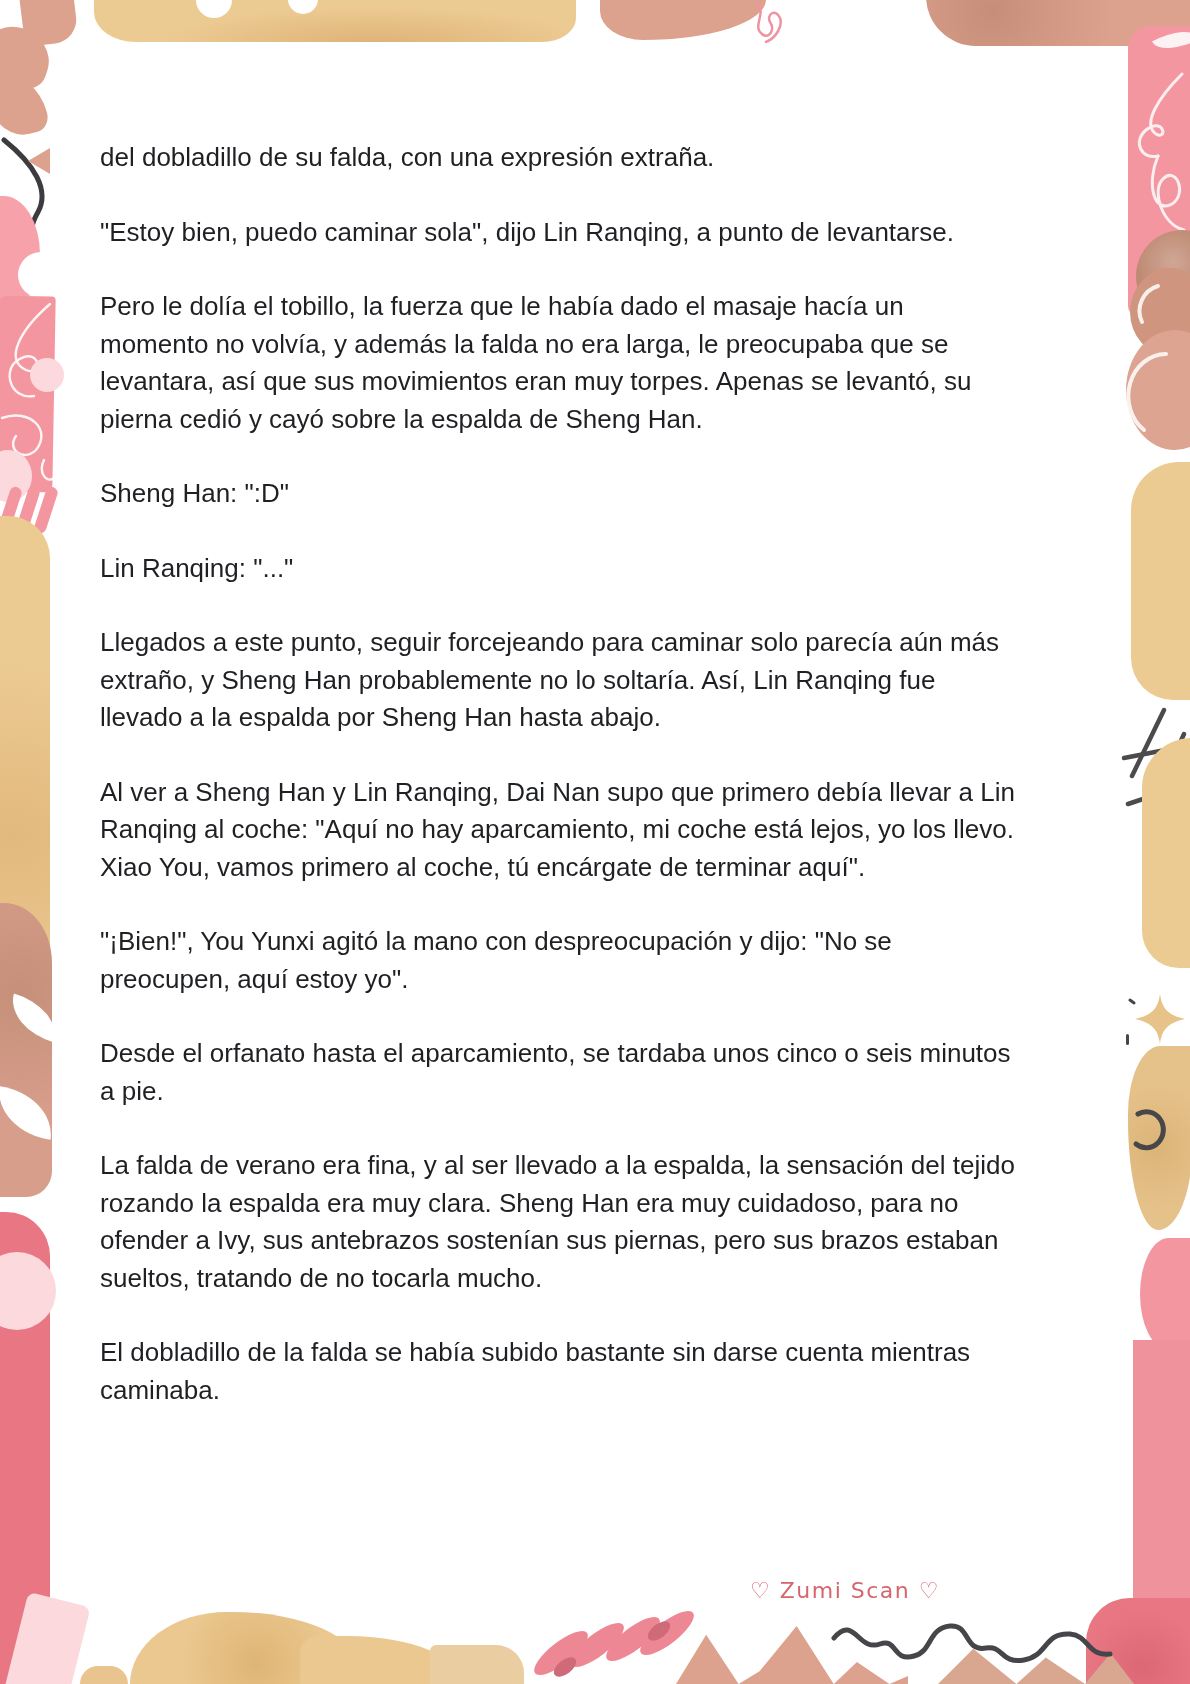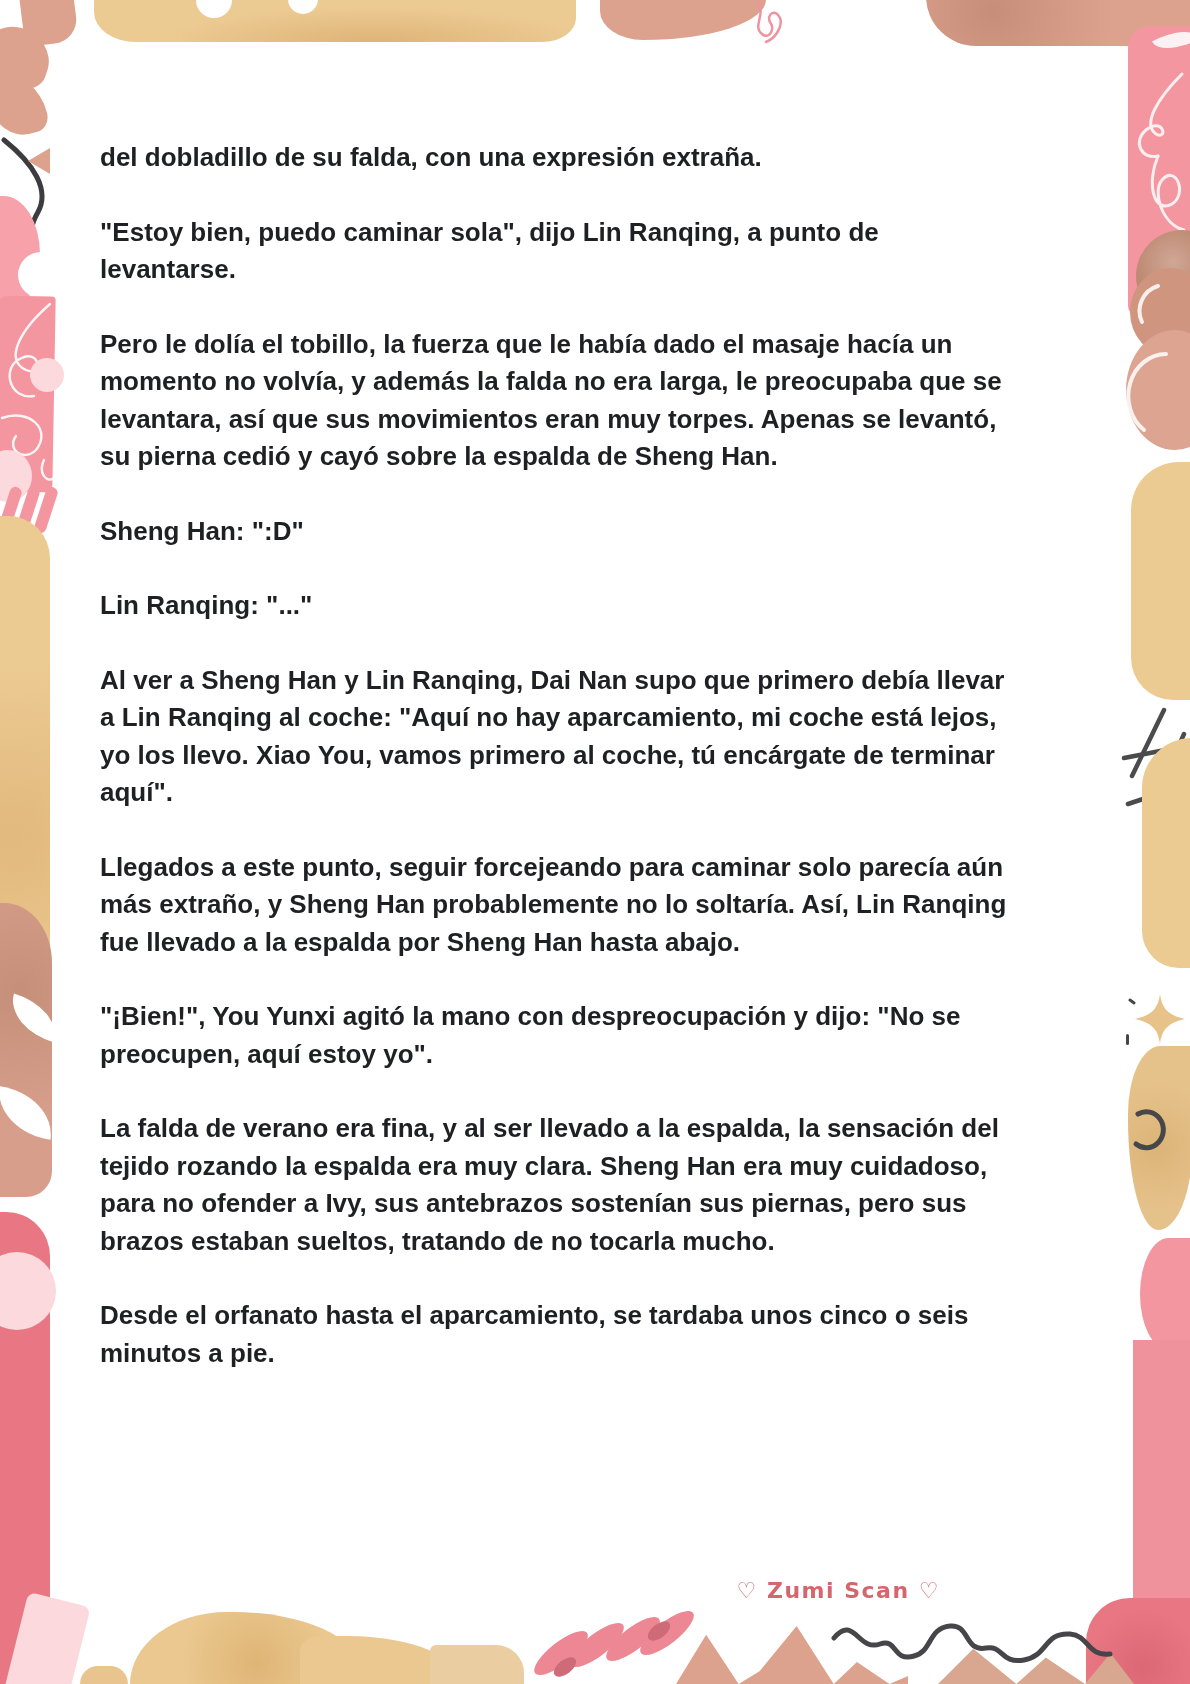--- a/index.html
+++ b/index.html
@@ -6,21 +6,20 @@
     --pink:#f4969f; --pink-deep:#e87783; --pink-light:#fbd9dc;
     --salmon:#dda28e; --dusty-rose:#d79f8b; --tan:#eccb93; --tan-deep:#d9a96b;
     --brown:#bf8a73; --ink:#46464a; --scribble:#ec8793;
     --text-color:#1f2023; --footer-color:#d5666d;
   }
   html,body{margin:0;padding:0;background:#e9e9e9;}
   .page{
     position:relative; width:1190px; height:1684px; margin:0 auto;
     background:#ffffff; overflow:hidden;
     font-family:"Liberation Sans","DejaVu Sans",sans-serif;
-    font-weight:bold;
   }
   .dec{position:absolute; z-index:1;}
   .content{
     position:absolute; z-index:5; left:100px; top:139px; width:915px;
     color:var(--text-color); font-size:26px; line-height:37.5px;
   }
   .para{margin:0 0 37px 0; white-space:pre-line;}
   .footer-credit{
     position:absolute; z-index:6; right:250px; top:1578px;
     font-family:"DejaVu Sans","Liberation Sans",sans-serif;
@@ -193,22 +192,23 @@
   <svg class="dec" style="left:828px;top:1608px;z-index:2" width="300" height="70" viewBox="0 0 300 70">
     <path d="M6 30 C 26 6, 30 44, 52 36 C 70 30, 64 54, 86 48 C 104 44, 100 20, 122 18 C 142 16, 136 44, 158 40 C 176 37, 172 56, 196 52 C 220 48, 216 24, 242 26 C 262 28, 258 48, 282 46" fill="none" stroke="#46464a" stroke-width="5" stroke-linecap="round"></path>
   </svg>
 
   <div class="content">
       <p class="para">del dobladillo de su falda, con una expresión extraña.</p>
       <p class="para">"Estoy bien, puedo caminar sola", dijo Lin Ranqing, a punto de levantarse.</p>
       <p class="para">Pero le dolía el tobillo, la fuerza que le había dado el masaje hacía un momento no volvía, y además la falda no era larga, le preocupaba que se levantara, así que sus movimientos eran muy torpes. Apenas se levantó, su pierna cedió y cayó sobre la espalda de Sheng Han.</p>
       <p class="para">Sheng Han: ":D"</p>
       <p class="para">Lin Ranqing: "..."</p>
+      <p class="para">Llegados a este punto, seguir forcejeando para caminar solo parecía aún más extraño, y Sheng Han probablemente no lo soltaría. Así, Lin Ranqing fue llevado a la espalda por Sheng Han hasta abajo.</p>
       <p class="para">Al ver a Sheng Han y Lin Ranqing, Dai Nan supo que primero debía llevar a Lin Ranqing al coche: "Aquí no hay aparcamiento, mi coche está lejos, yo los llevo. Xiao You, vamos primero al coche, tú encárgate de terminar aquí".</p>
-      <p class="para">Llegados a este punto, seguir forcejeando para caminar solo parecía aún más extraño, y Sheng Han probablemente no lo soltaría. Así, Lin Ranqing fue llevado a la espalda por Sheng Han hasta abajo.</p>
       <p class="para">"¡Bien!", You Yunxi agitó la mano con despreocupación y dijo: "No se preocupen, aquí estoy yo".</p>
+      <p class="para">Desde el orfanato hasta el aparcamiento, se tardaba unos cinco o seis minutos a pie.</p>
       <p class="para">La falda de verano era fina, y al ser llevado a la espalda, la sensación del tejido rozando la espalda era muy clara. Sheng Han era muy cuidadoso, para no ofender a Ivy, sus antebrazos sostenían sus piernas, pero sus brazos estaban sueltos, tratando de no tocarla mucho.</p>
-      <p class="para">Desde el orfanato hasta el aparcamiento, se tardaba unos cinco o seis minutos a pie.</p>
+      <p class="para">El dobladillo de la falda se había subido bastante sin darse cuenta mientras caminaba.</p>
     </div>
 
   <div class="footer-credit">♡ Zumi Scan ♡</div>
 
 </div>
 
 </body></html>

